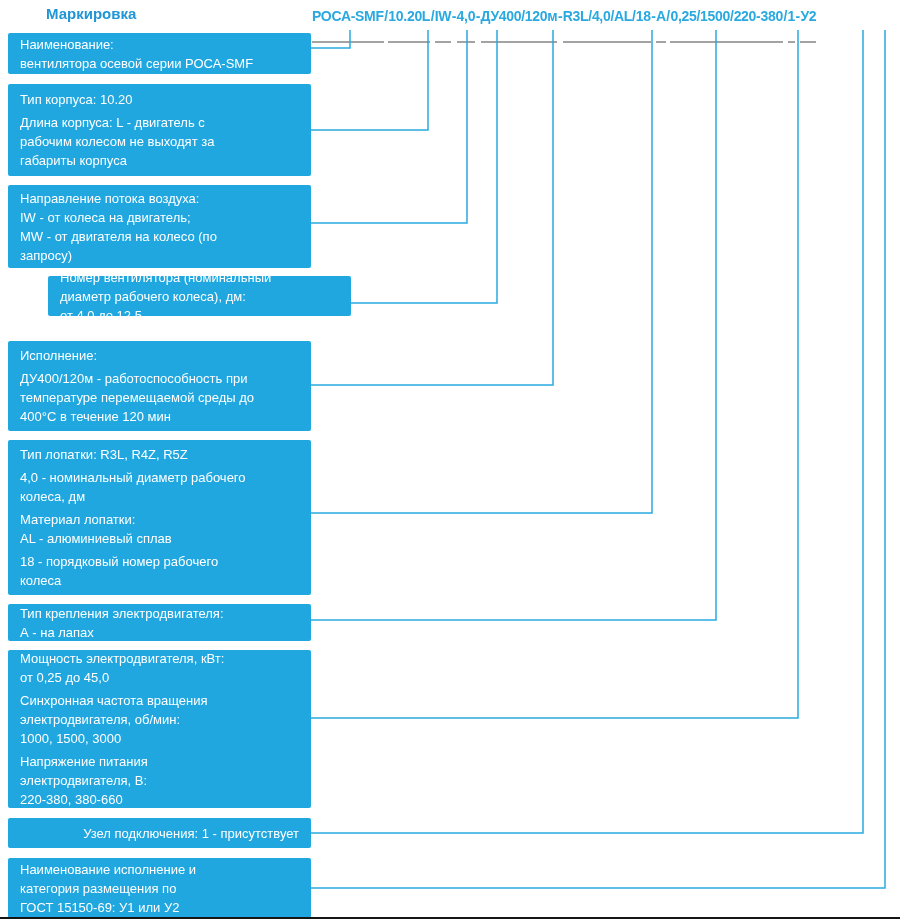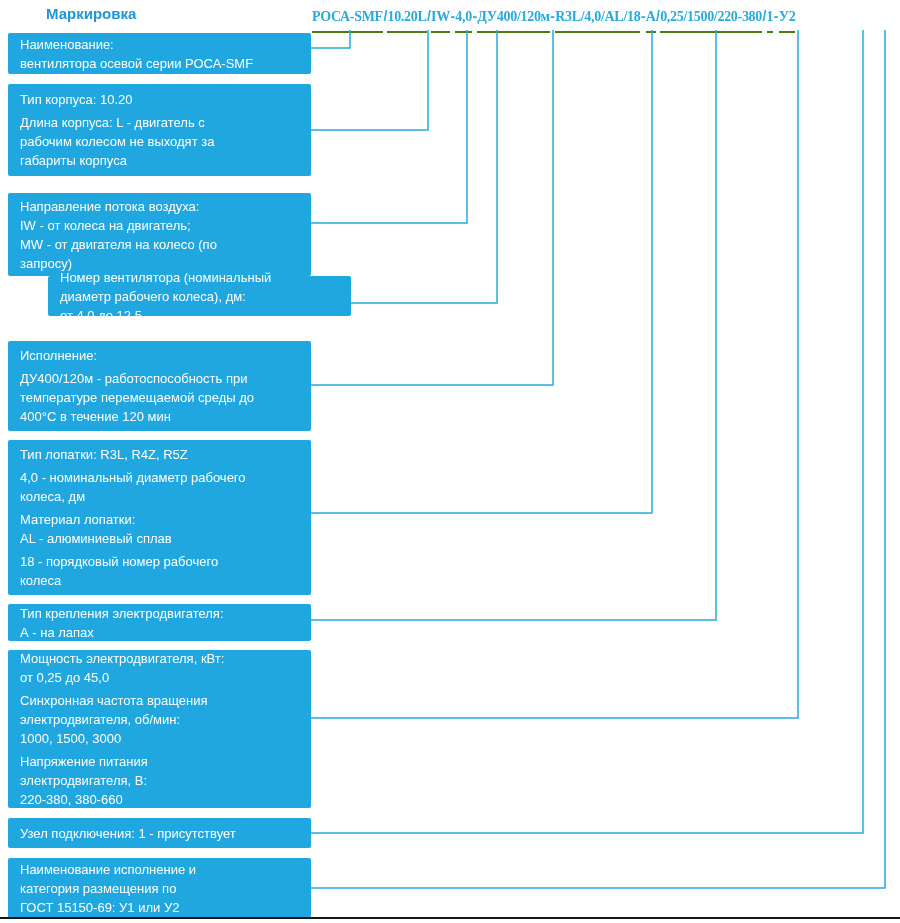--- a/index.html
+++ b/index.html
@@ -10,21 +10,21 @@
   }
   .title{
     position:absolute;left:18px;top:5px;
     font-size:15px;font-weight:bold;color:#2196d6;margin-left:28px;
   }
   .code{
     position:absolute;left:312px;top:8px;
     font-size:14px;font-weight:bold;letter-spacing:-0.3px;
     color:#29a9e0;white-space:nowrap;
   }
-  .code .seg{border-bottom:2px solid #4d7c0f;padding-bottom:7px;font-family:Liberation Serif, serif;}
+  .code .seg{border-bottom:2px solid #a3a3a3;padding-bottom:17px;}
   .code .sep{padding:0 0.5px;}
   .lbox{
     position:absolute;left:8px;width:303px;
     background:#21a7df;border-radius:2px;
     color:#ffffff;font-size:13px;line-height:19px;
     display:flex;flex-direction:column;justify-content:center;
     padding:2px 0;box-sizing:border-box;
   }
   .lbox .para{margin:2px 0;padding:0 12px;}
   .lbox .line{white-space:nowrap;}
@@ -65,21 +65,21 @@
 <div class="lbox" style="top:84px;height:92px;">
     <div class="para">
       <div class="line">Тип корпуса: 10.20</div>
     </div>
     <div class="para">
       <div class="line">Длина корпуса: L - двигатель с</div>
       <div class="line">рабочим колесом не выходят за</div>
       <div class="line">габариты корпуса</div>
     </div>
   </div>
-<div class="lbox" style="top:185px;height:83px;margin-top:8px;">
+<div class="lbox" style="top:185px;height:83px;">
     <div class="para">
       <div class="line">Направление потока воздуха:</div>
       <div class="line">IW - от колеса на двигатель;</div>
       <div class="line">MW - от двигателя на колесо (по</div>
       <div class="line">запросу)</div>
     </div>
   </div>
 <div class="lbox" style="top:276px;height:40px;margin-left:40px;">
     <div class="para">
       <div class="line">Номер вентилятора (номинальный</div>
@@ -129,21 +129,21 @@
       <div class="line">Синхронная частота вращения</div>
       <div class="line">электродвигателя, об/мин:</div>
       <div class="line">1000, 1500, 3000</div>
     </div>
     <div class="para">
       <div class="line">Напряжение питания</div>
       <div class="line">электродвигателя, В:</div>
       <div class="line">220-380, 380-660</div>
     </div>
   </div>
-<div class="lbox" style="top:818px;height:30px;">
+<div class="lbox" style="top:818px;height:30px;align-items:flex-end;">
     <div class="para">
       <div class="line">Узел подключения: 1 - присутствует</div>
     </div>
   </div>
 <div class="lbox" style="top:858px;height:60px;">
     <div class="para">
       <div class="line">Наименование исполнение и</div>
       <div class="line">категория размещения по</div>
       <div class="line">ГОСТ 15150-69: У1 или У2</div>
     </div>

